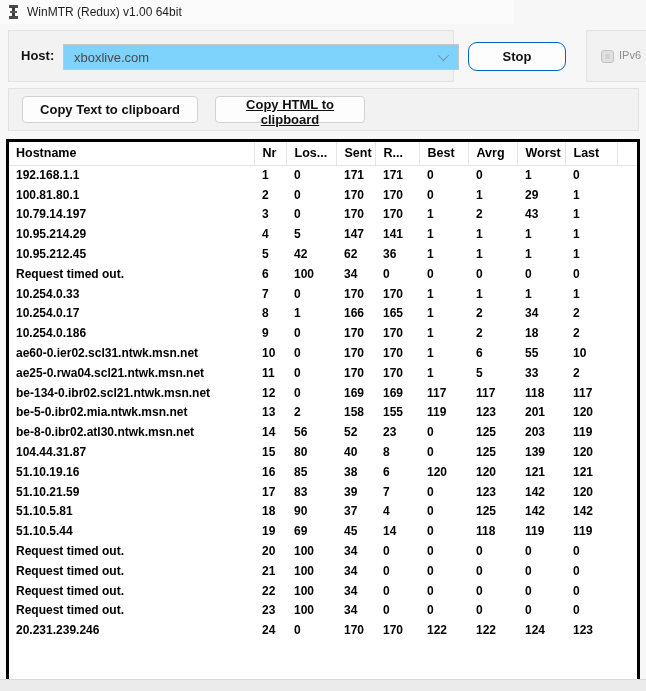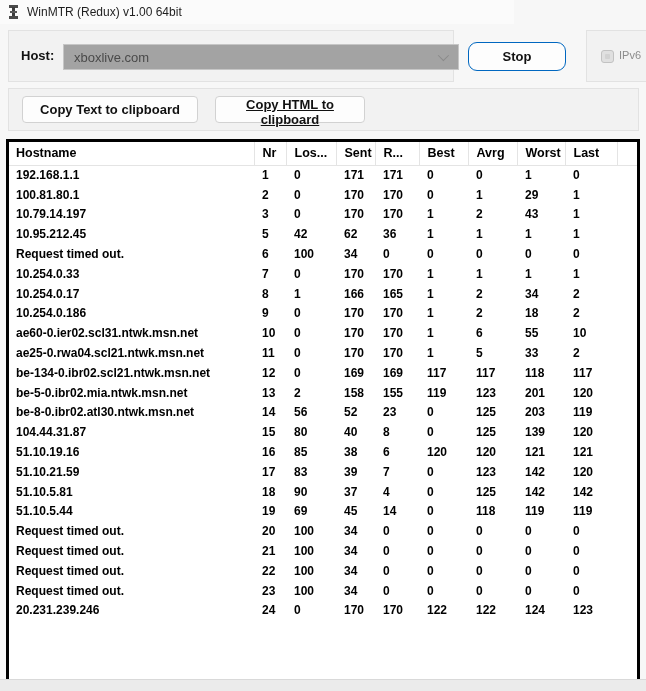--- a/index.html
+++ b/index.html
@@ -26,21 +26,21 @@
   }
   .host-panel  { left:8px;  top:30px; width:446px; height:52px; }
   .ipv6-panel  { left:586px; top:30px; width:70px;  height:52px; }
   .btn-panel   { left:8px;  top:88px; width:631px; height:43px; }
 
   .host-label {
     position:absolute; left:12px; top:17px; font-size:13px; font-weight:bold; color:#111;
   }
   .combo {
     position:absolute; left:54px; top:13px; width:396px; height:26px;
-    background:#a3a3a3; border:1px solid #c6c6c6;
+    background:#7dd3fc; border:1px solid #c6c6c6;
     display:flex; align-items:center; padding:0 10px;
   }
   .combo-text { font-size:13px; color:#4a4a4a; flex:1; overflow:hidden; white-space:nowrap; }
   .combo-arrow {
     width:8px; height:8px; border-right:1.5px solid #8a8a8a; border-bottom:1.5px solid #8a8a8a;
     transform:rotate(45deg) translateY(-2px); margin-right:2px;
   }
   .stop-btn {
     position:absolute; left:468px; top:42px; width:98px; height:29px;
     background:#fdfdfd; border:1.5px solid #0067c0; border-radius:9px;
@@ -187,20 +187,32 @@
             <td>0</td>
             <td>170</td>
             <td>170</td>
             <td>1</td>
             <td>2</td>
             <td>43</td>
             <td>1</td>
             <td></td>
           </tr>
           <tr>
+            <td>10.95.214.29</td>
+            <td>4</td>
+            <td>5</td>
+            <td>147</td>
+            <td>141</td>
+            <td>1</td>
+            <td>1</td>
+            <td>1</td>
+            <td>1</td>
+            <td></td>
+          </tr>
+          <tr>
             <td>10.95.212.45</td>
             <td>5</td>
             <td>42</td>
             <td>62</td>
             <td>36</td>
             <td>1</td>
             <td>1</td>
             <td>1</td>
             <td>1</td>
             <td></td>

